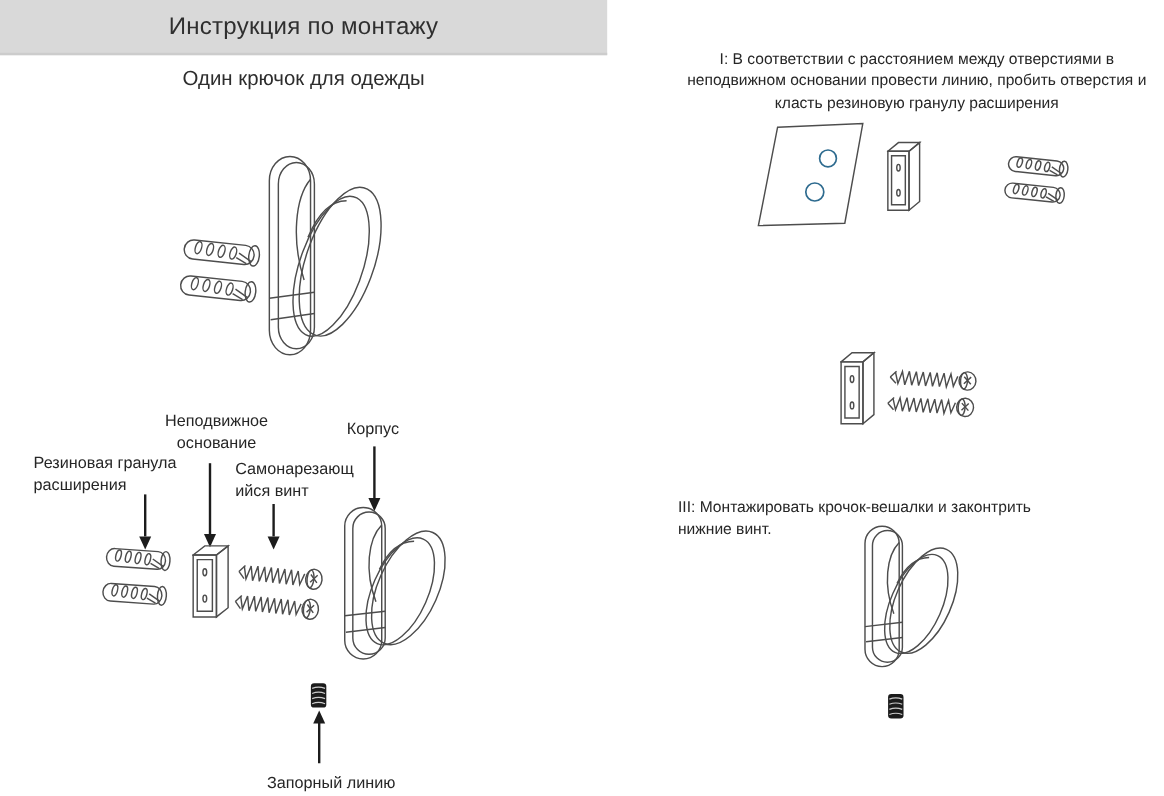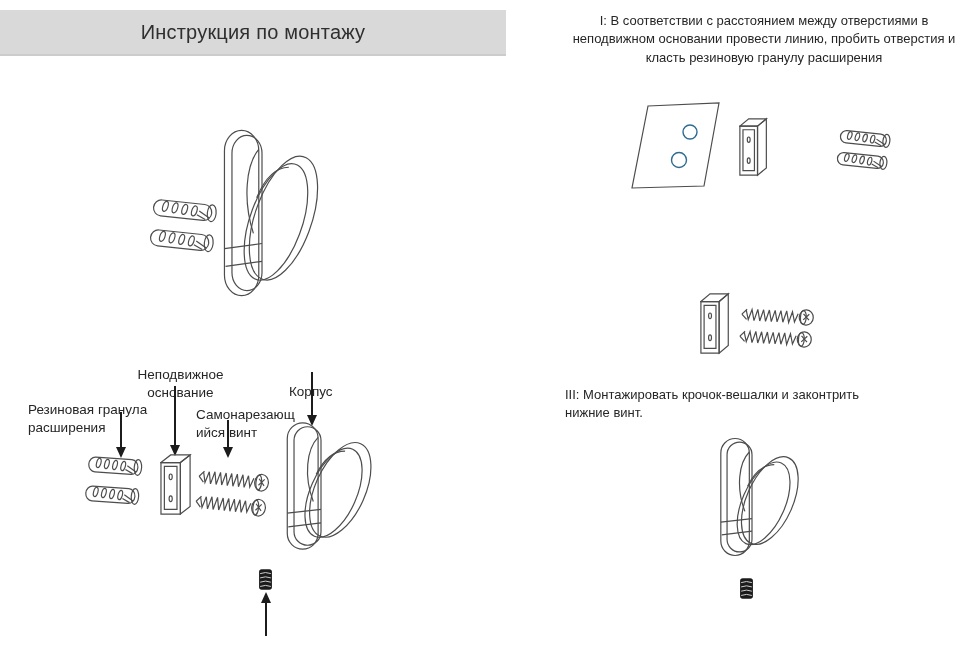--- a/index.html
+++ b/index.html
@@ -1,31 +1,31 @@
 <!DOCTYPE html>
 <html><head>
 <meta charset="utf-8">
 <style>
   html,body{margin:0;padding:0;background:#fff;}
   body{font-family:"Liberation Sans",sans-serif;color:#2d2d2d;}
   #page{position:relative;width:970px;height:663px;background:#ffffff;overflow:hidden;}
 
   
   .header-bar{position:absolute;left:0;top:0;width:506px;height:44px;background:#d9d9d9;
-    border-bottom:2px solid #cccccc;display:flex;align-items:center;justify-content:center;margin-top:10px;}
+    border-bottom:2px solid #cccccc;display:flex;align-items:center;justify-content:center;}
   .header-title{font-size:20px;color:#2f2f2f;letter-spacing:.2px;}
   .subtitle{position:absolute;left:0;top:56px;width:506px;text-align:center;font-size:17px;color:#2d2d2d;}
 
   
-  .lbl{position:absolute;font-size:13.5px;line-height:1.33;color:#262626;margin-top:24px;}
+  .lbl{position:absolute;font-size:13.5px;line-height:1.33;color:#262626;}
   .lbl.center{text-align:center;}
   .breakable{overflow-wrap:anywhere;}
 
   
-  .step-text{position:absolute;font-size:13px;line-height:1.42;color:#262626;}
+  .step-text{position:absolute;font-size:13px;line-height:1.42;color:#262626;margin-top:28px;}
   .step-text.centered{text-align:center;}
 
   
   svg.fig{position:absolute;overflow:visible;}
   svg *{vector-effect:non-scaling-stroke;}
   .arr line{stroke:#1c1c1c;stroke-width:2;}
   .arr polygon{fill:#1c1c1c;stroke:none;}
 </style>
 </head>
 <body>
@@ -81,33 +81,34 @@
       <symbol id="sym-setscrew" viewBox="0 0 14 22">
         <rect x="1" y="1.5" width="12" height="19" rx="2.5" fill="#1b1b1b"></rect>
         <path d="M2,5.5 Q7,3.5 12,5.5 M2,9.5 Q7,7.5 12,9.5 M2,13.5 Q7,11.5 12,13.5 M2,17.5 Q7,15.5 12,17.5" stroke="#ececec" stroke-width="1" fill="none" opacity="0.85"></path>
       </symbol>
     </defs>
   </svg>
 
   <div class="header-bar">
     <span class="header-title">Инструкция по монтажу</span>
   </div>
+  <div class="subtitle">Один крючок для одежды</div>
 
   <svg class="fig" style="left:145px;top:122px;width:185px;height:182px" viewBox="0 0 185 182">
     <g transform="translate(8,72) rotate(6)">
       <use href="#sym-dowel" width="76" height="26"></use>
     </g>
     <g transform="translate(5,102) rotate(6)">
       <use href="#sym-dowel" width="76" height="26"></use>
     </g>
     <use href="#sym-hook" x="58" y="2" width="118" height="178"></use>
   </svg>
 
   <div class="lbl center" style="left:128px;top:342px;width:105px">Неподвижное основание</div>
-  <div class="lbl" style="left:289px;top:359px;width:60px">Корпус</div>
+  <div class="lbl" style="left:289px;top:349px;width:60px">Корпус</div>
   <div class="lbl" style="left:28px;top:377px;width:130px">Резиновая гранула расширения</div>
   <div class="lbl breakable" style="left:196px;top:382px;width:106px">Самонарезающийся винт</div>
 
   <svg class="fig arr" style="left:114px;top:412px;width:14px;height:46px" viewBox="0 0 14 46">
     <line x1="7" y1="0" x2="7" y2="35"></line>
       <polygon points="2,35 12,35 7,46"></polygon>
   </svg>
   <svg class="fig arr" style="left:168px;top:386px;width:14px;height:70px" viewBox="0 0 14 70">
     <line x1="7" y1="0" x2="7" y2="59"></line>
       <polygon points="2,59 12,59 7,70"></polygon>

